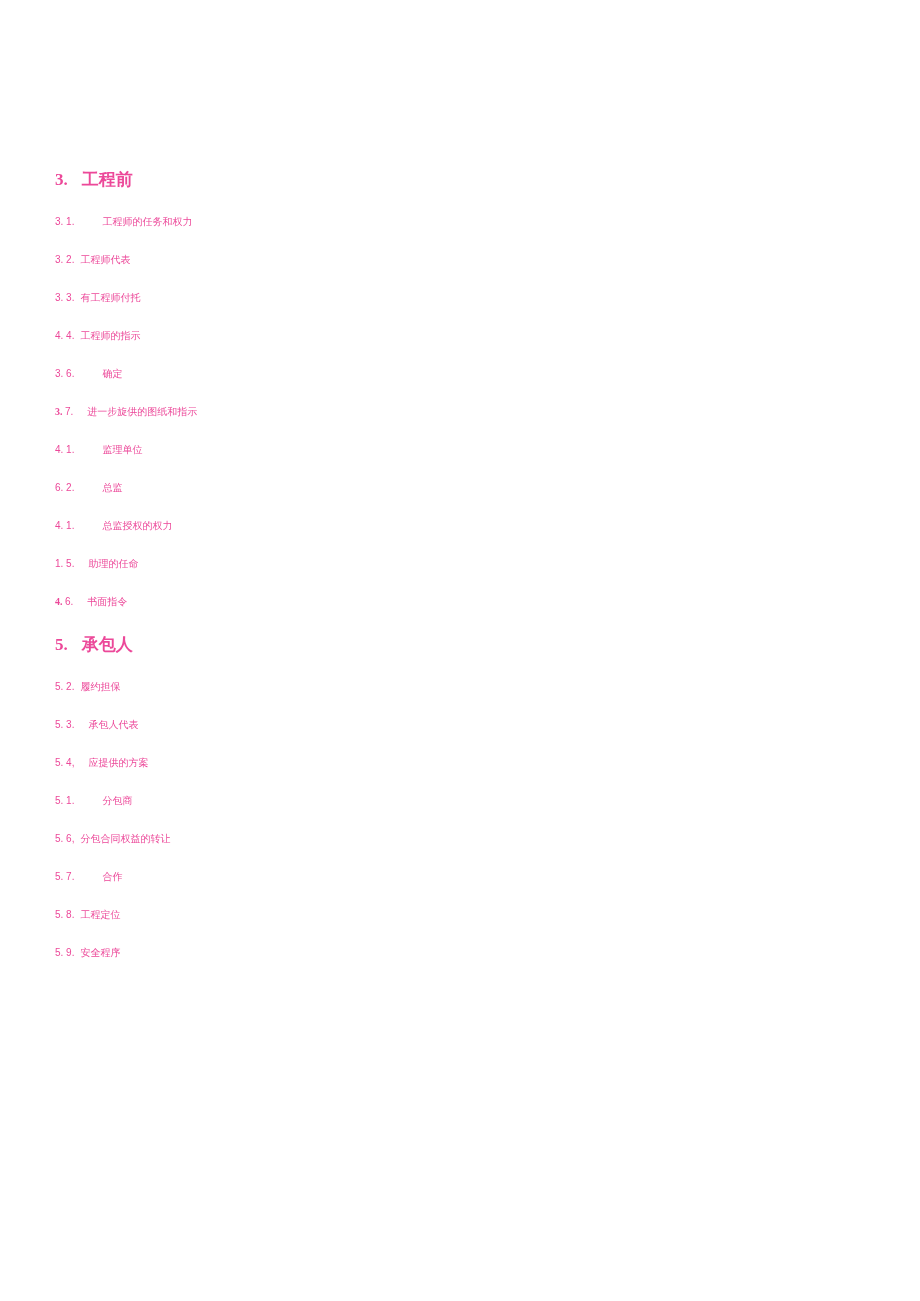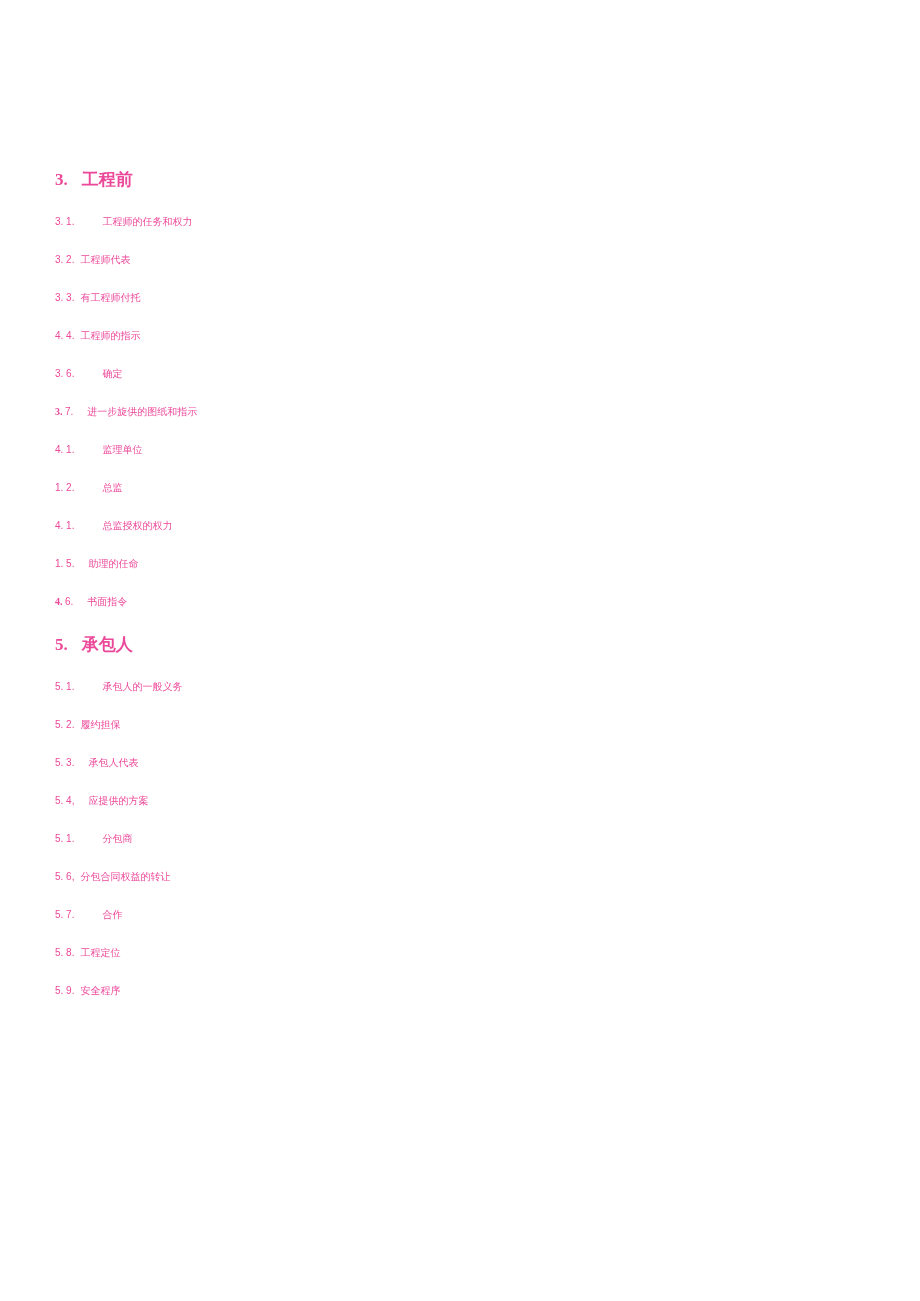--- a/index.html
+++ b/index.html
@@ -57,26 +57,25 @@
 
 <div id="content">
     <div class="section-header"><span class="num">3.</span><span>工程前</span></div>
     <div class="item"><span class="num">3. 1.</span><span class="gap-wide"></span><span>工程师的任务和权力</span></div>
     <div class="item"><span class="num">3. 2.</span><span class="gap-narrow"></span><span>工程师代表</span></div>
     <div class="item"><span class="num">3. 3.</span><span class="gap-narrow"></span><span>有工程师付托</span></div>
     <div class="item"><span class="num">4.   4.</span><span class="gap-narrow"></span><span>工程师的指示</span></div>
     <div class="item"><span class="num">3. 6.</span><span class="gap-wide"></span><span>确定</span></div>
     <div class="item"><span class="num bold-num">3.</span><span> </span><span class="num">7.</span><span class="gap-med"></span><span>进一步旋供的图纸和指示</span></div>
     <div class="item"><span class="num">4. 1.</span><span class="gap-wide"></span><span>监理单位</span></div>
-    <div class="item"><span class="num">1. 2.</span><span class="gap-wide"></span><span>总监</span></div>
+    <div class="item"><span class="num">6. 2.</span><span class="gap-wide"></span><span>总监</span></div>
     <div class="item"><span class="num">4. 1.</span><span class="gap-wide"></span><span>总监授权的权力</span></div>
     <div class="item"><span class="num">1.   5.</span><span class="gap-med"></span><span>助理的任命</span></div>
     <div class="item"><span class="num bold-num">4.</span><span> </span><span class="num">6.</span><span class="gap-med"></span><span>书面指令</span></div>
     <div class="section-header"><span class="num">5.</span><span>承包人</span></div>
-    <div class="item"><span class="num">5. 1.</span><span class="gap-wide"></span><span>承包人的一般义务</span></div>
     <div class="item"><span class="num">5. 2.</span><span class="gap-narrow"></span><span>履约担保</span></div>
     <div class="item"><span class="num">5.   3.</span><span class="gap-med"></span><span>承包人代表</span></div>
     <div class="item"><span class="num">5.   4,</span><span class="gap-med"></span><span>应提供的方案</span></div>
     <div class="item"><span class="num">5. 1.</span><span class="gap-wide"></span><span>分包商</span></div>
     <div class="item"><span class="num">5.   6,</span><span class="gap-narrow"></span><span>分包合同权益的转让</span></div>
     <div class="item"><span class="num">5. 7.</span><span class="gap-wide"></span><span>合作</span></div>
     <div class="item"><span class="num">5. 8.</span><span class="gap-narrow"></span><span>工程定位</span></div>
     <div class="item"><span class="num">5. 9.</span><span class="gap-narrow"></span><span>安全程序</span></div>
   </div>
 

